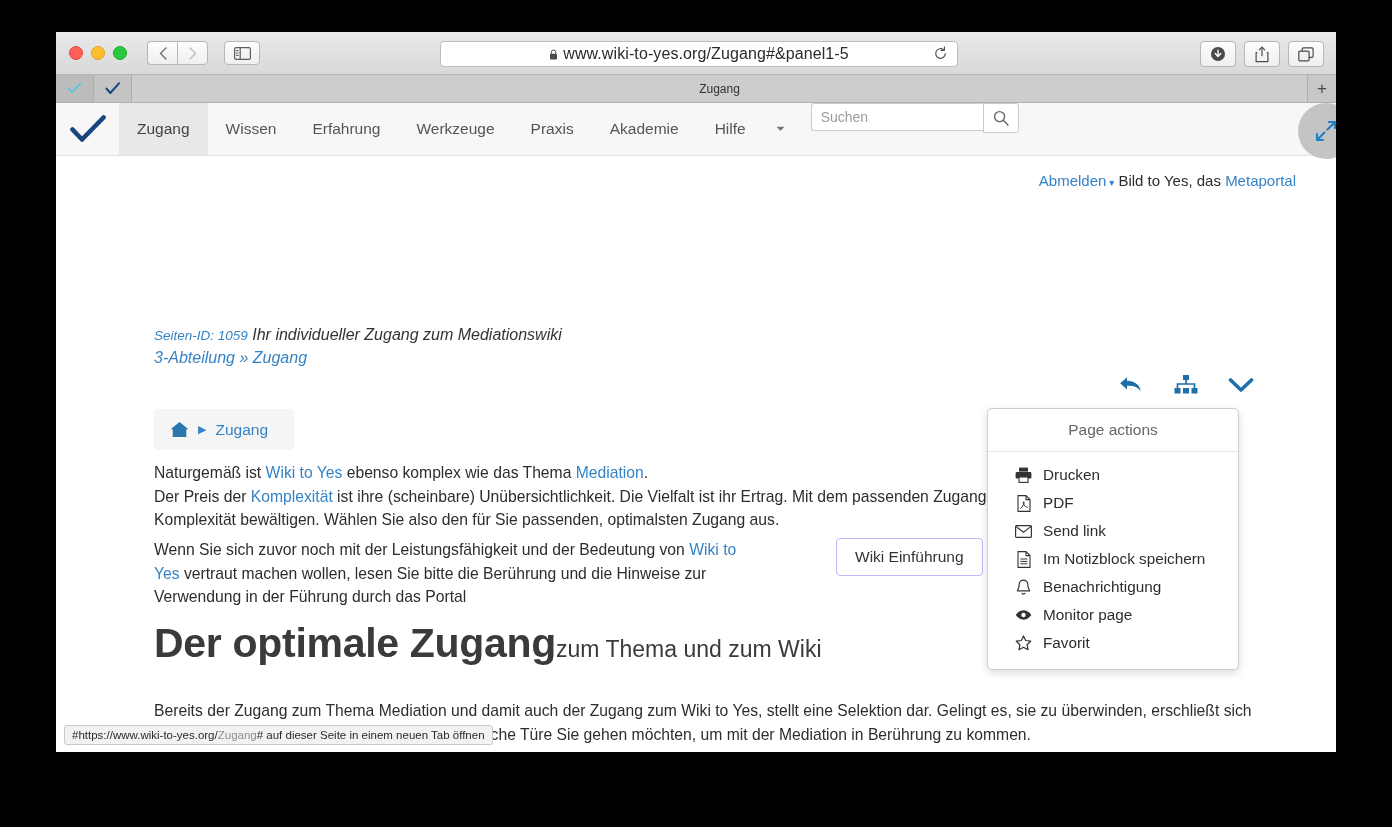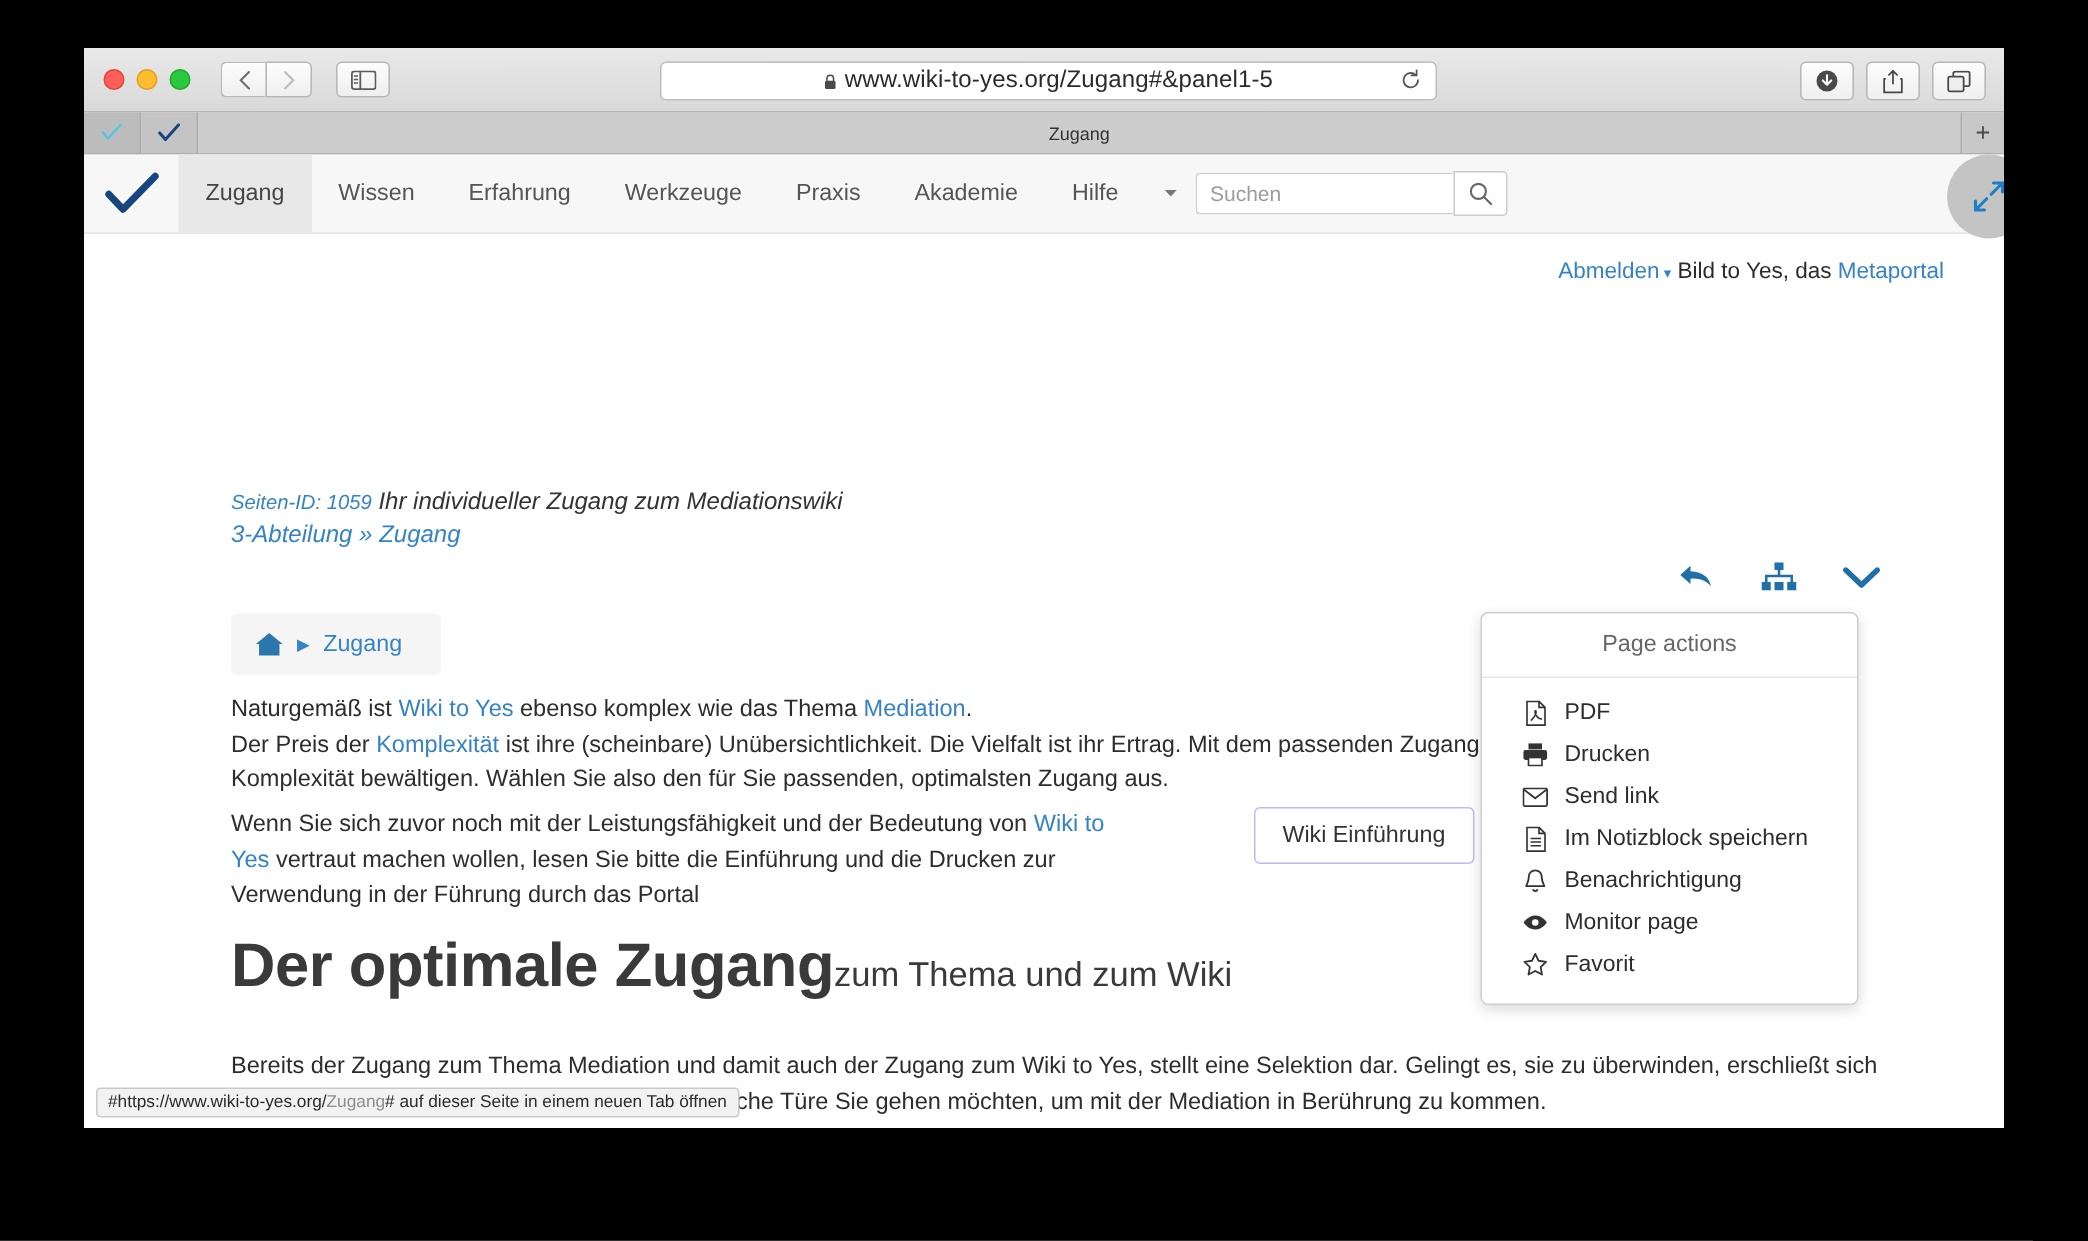--- a/index.html
+++ b/index.html
@@ -137,21 +137,22 @@
     height: 100%;
     box-sizing: border-box;
   }
   .navitem.active { background: #e8e8e8; color: #444; }
   .navcaret {
     display: flex; align-items: center;
     padding: 0 12px;
     color: #777; font-size: 9px;
   }
   .searchwrap {
-    display: flex; align-items: center;
+    display: flex; 
+    margin-left: 14px;
   }
   .searchinput {
     width: 172px; height: 28px;
     border: 1px solid #ccc; border-right: none;
     border-radius: 3px 0 0 3px;
     padding: 0 9px; box-sizing: border-box;
     font-size: 14px; color: #333;
     background: #fff;
     outline: none;
     font-family: "Liberation Sans", sans-serif;
@@ -489,63 +490,63 @@
         <span class="tri">▶</span>
         <a>Zugang</a>
       </div>
 
       <div class="para p1">
         <span>Naturgemäß ist </span><a>Wiki to Yes</a><span> ebenso komplex wie das Thema </span><a>Mediation</a><span>.</span><br>
         <span>Der Preis der </span><a>Komplexität</a><span> ist ihre (scheinbare) Unübersichtlichkeit. Die Vielfalt ist ihr Ertrag. Mit dem passenden Zugang zum Mediationswiki lässt sich die Komplexität bewältigen. Wählen Sie also den für Sie passenden, optimalsten Zugang aus.</span>
       </div>
 
       <div class="para p2">
-        <span>Wenn Sie sich zuvor noch mit der Leistungsfähigkeit und der Bedeutung von </span><a>Wiki to Yes</a><span> vertraut machen wollen, lesen Sie bitte die Einführung und die Drucken zur Verwendung in der Führung durch das Portal</span>
+        <span>Wenn Sie sich zuvor noch mit der Leistungsfähigkeit und der Bedeutung von </span><a>Wiki to Yes</a><span> vertraut machen wollen, lesen Sie bitte die Berührung und die Hinweise zur Verwendung in der Führung durch das Portal</span>
       </div>
 
       <div class="btnrow">
         <div class="wbtn">Wiki Einführung</div>
         <div class="wbtn">Wiki Verwendung</div>
       </div>
 
       <div class="h1row">
         <span class="h1main">Der optimale Zugang</span>
         <span class="h1sub">zum Thema und zum Wiki</span>
       </div>
 
       <div class="para p3">Bereits der Zugang zum Thema Mediation und damit auch der Zugang zum Wiki to Yes, stellt eine Selektion dar. Gelingt es, sie zu überwinden, erschließt sich das vollständige Bild. Entscheiden Sie durch welche Türe Sie gehen möchten, um mit der Mediation in Berührung zu kommen.</div>
 
       <div class="dropdown">
         <div class="dd-title">Page actions</div>
         <div class="dd-list">
+
+          <div class="dd-item">
+            <span class="dd-ico">
+              <svg width="17" height="16" viewBox="0 0 17 16">
+                <rect x="4" y="0.6" width="9" height="4" fill="#333"></rect>
+                <rect x="0.6" y="5" width="15.8" height="6.6" rx="1.4" fill="#333"></rect>
+                <rect x="4" y="10" width="9" height="5.4" fill="#fff" stroke="#333" stroke-width="1.1"></rect>
+              </svg>
+            </span>
+            <span>Drucken</span>
+          </div>
 
           <div class="dd-item">
             <span class="dd-ico">
               <svg width="14" height="17" viewBox="0 0 14 17">
                 <path d="M1 0.6h8l4 4v11.8H1z" fill="none" stroke="#333" stroke-width="1.1"></path>
                 <path d="M9 0.6v4h4" fill="none" stroke="#333" stroke-width="1.1"></path>
                 <path d="M3.6 13.4c2.6-2.4 4-5.2 3.4-6.3-.7-1.2-1.7 1.3 1 4 1 1 2.2 1.4 3.1 1.2" fill="none" stroke="#333" stroke-width="1"></path>
               </svg>
             </span>
             <span>PDF</span>
           </div>
 
           <div class="dd-item">
             <span class="dd-ico">
-              <svg width="17" height="16" viewBox="0 0 17 16">
-                <rect x="4" y="0.6" width="9" height="4" fill="#333"></rect>
-                <rect x="0.6" y="5" width="15.8" height="6.6" rx="1.4" fill="#333"></rect>
-                <rect x="4" y="10" width="9" height="5.4" fill="#fff" stroke="#333" stroke-width="1.1"></rect>
-              </svg>
-            </span>
-            <span>Drucken</span>
-          </div>
-
-          <div class="dd-item">
-            <span class="dd-ico">
               <svg width="17" height="13" viewBox="0 0 17 13">
                 <rect x="0.6" y="0.6" width="15.8" height="11.8" rx="1" fill="none" stroke="#333" stroke-width="1.2"></rect>
                 <path d="M1 1.4l7.5 5.8 7.5-5.8" fill="none" stroke="#333" stroke-width="1.2"></path>
               </svg>
             </span>
             <span>Send link</span>
           </div>
 
           <div class="dd-item">
             <span class="dd-ico">

